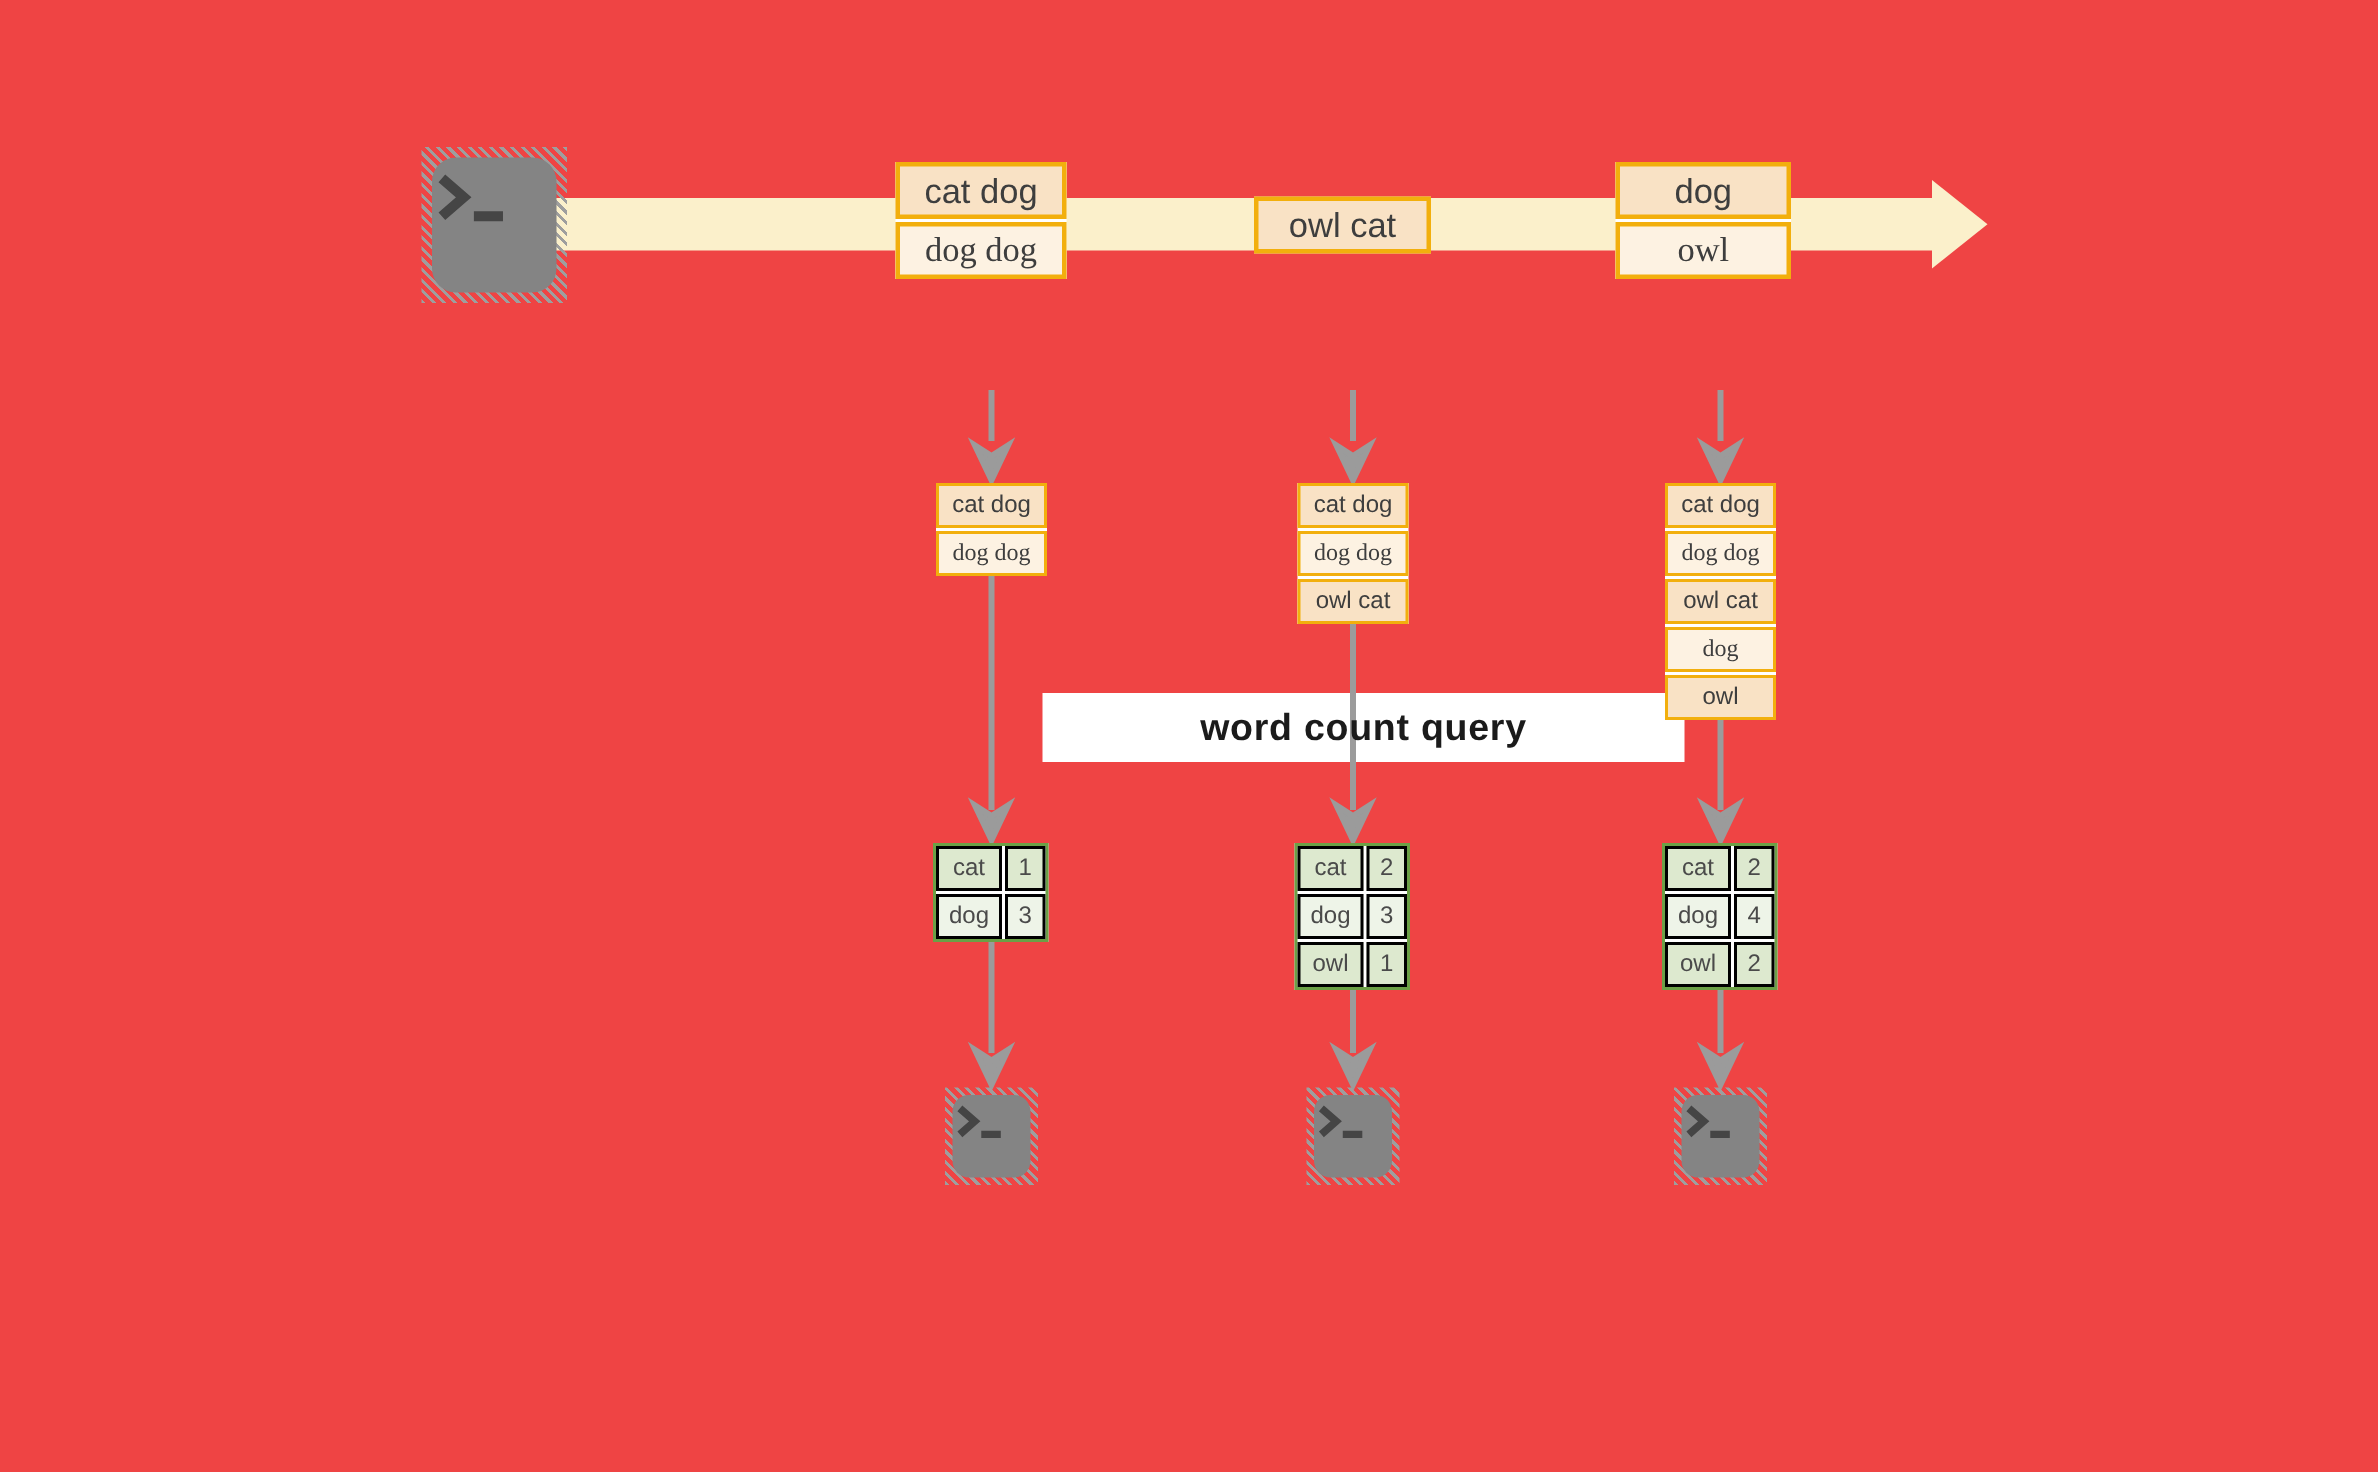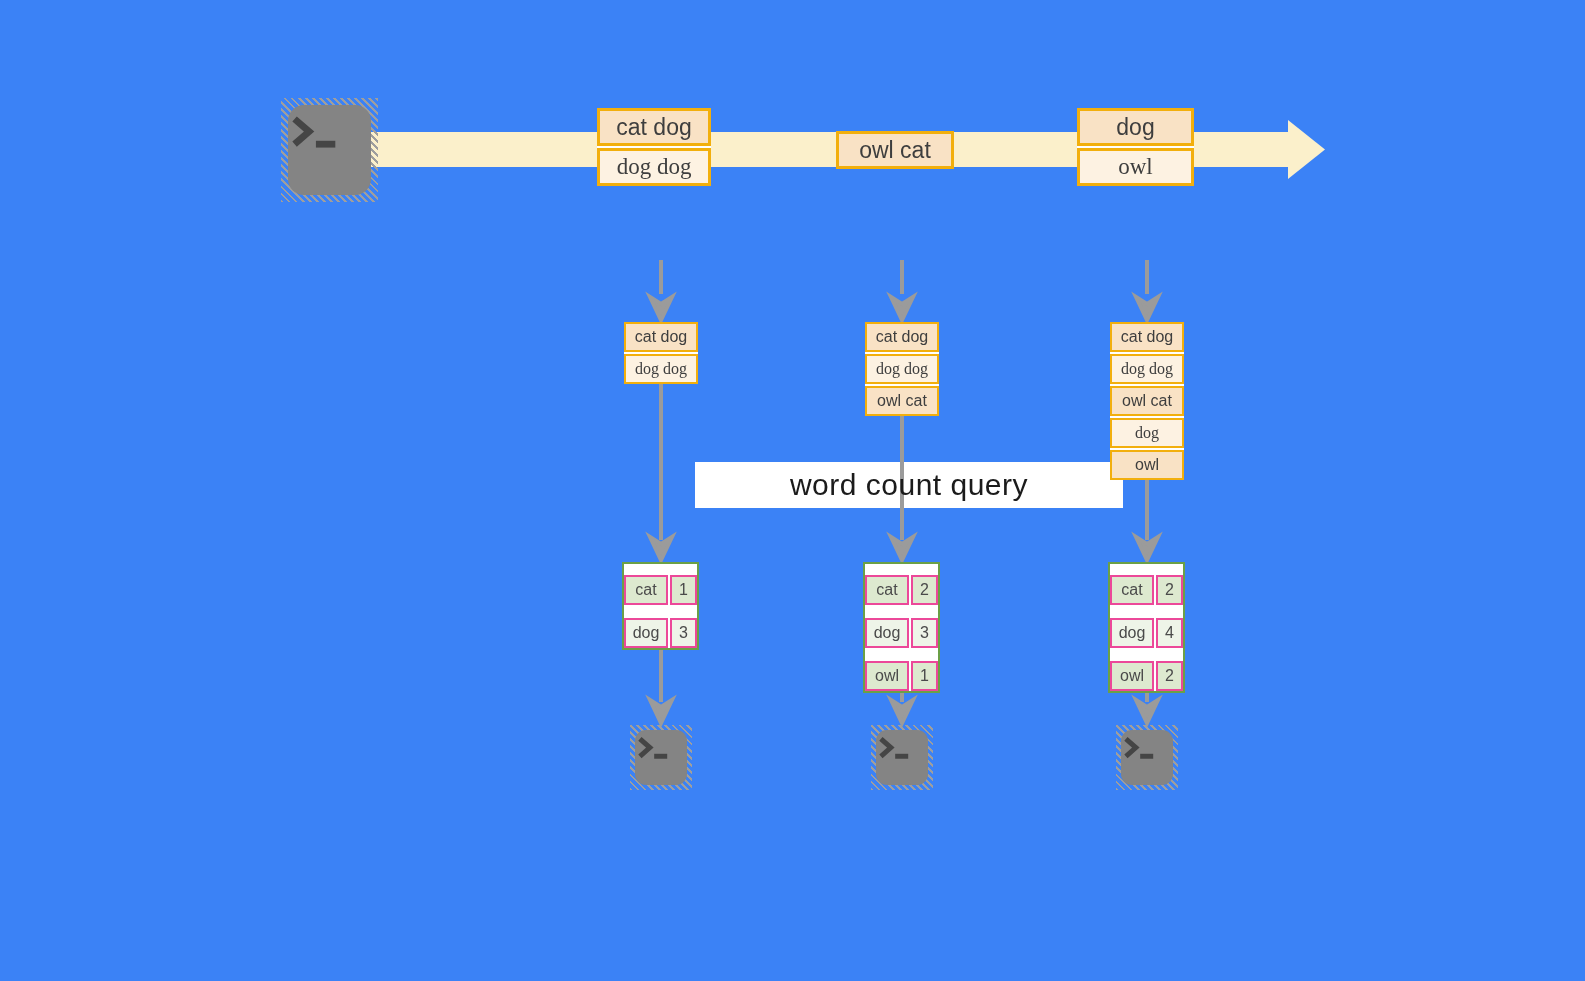--- a/index.html
+++ b/index.html
@@ -1,17 +1,17 @@
 <!DOCTYPE html>
 <html><head>
 <meta charset="utf-8">
 <style>
   html,body{margin:0;padding:0;background:#000;}
   .canvas{
-    position:relative;width:1585px;height:981px;background:#3b82f6;overflow:hidden;
+    position:relative;width:1585px;height:981px;background:#ef4444;overflow:hidden;
     font-family:"Liberation Sans",sans-serif;
   }
   svg.layer{position:absolute;left:0;top:0;width:1585px;height:981px;}
   #svg-stream{z-index:1;}
   #svg-arrows{z-index:3;}
 
   
   .obox{position:absolute;display:flex;flex-direction:column;gap:2px;background:#fff;z-index:4;}
   .obox .orow{
     box-sizing:border-box;border:3px solid #f2af0d;
@@ -22,23 +22,23 @@
   .stack-box .orow{height:30px;font-size:16px;border-width:2px;}
   .fill-dark{background:#f9e2c5;}
   .fill-light{background:#fdf2e2;font-family:Liberation Serif, serif;}
 
   
   .gtable{
     position:absolute;display:grid;grid-template-columns:44px 27px;gap:2px;
     background:#fff;border:2px solid #6ba046;z-index:4;
   }
   .gtable .gcell{
-    box-sizing:border-box;border:2px solid #ec4899;height:30px;
+    box-sizing:border-box;border:2px solid #000000;height:30px;
     display:flex;align-items:center;justify-content:center;
-    font-size:16px;color:#4a4a4a;margin-top:11px;
+    font-size:16px;color:#4a4a4a;
   }
   .gfill-dark{background:#dde9cf;}
   .gfill-light{background:#eef4e8;}
 
   
   .terminal{
     position:absolute;z-index:4;
     background:repeating-linear-gradient(45deg,#9e9e9e 0px,#9e9e9e 2px,rgba(0,0,0,0) 2px,rgba(0,0,0,0) 5px);
   }
   .terminal .tinner{
@@ -46,21 +46,21 @@
   }
   .terminal.big .tinner{left:7px;top:7px;right:7px;bottom:7px;border-radius:16px;}
   .terminal.small .tinner{left:5px;top:5px;right:5px;bottom:5px;border-radius:11px;}
   .terminal svg{position:absolute;left:0;top:0;width:100%;height:100%;}
 
   
   .label-bg{position:absolute;left:695px;top:462px;width:428px;height:46px;background:#fff;z-index:2;}
   .label-text{
     position:absolute;left:695px;top:462px;width:428px;height:46px;z-index:5;
     display:flex;align-items:center;justify-content:center;
-    font-size:30px;font-weight:400;letter-spacing:0.5px;color:#1b1b1b;
+    font-size:25px;font-weight:700;letter-spacing:0.5px;color:#1b1b1b;
   }
 </style>
 </head>
 <body>
 
 <div class="canvas">
 
   <svg id="svg-stream" class="layer">
     <rect x="370" y="132" width="918" height="35" fill="#fbf0cb"></rect>
     <polygon points="1288,120 1288,179 1325,149.5" fill="#fbf0cb"></polygon>

